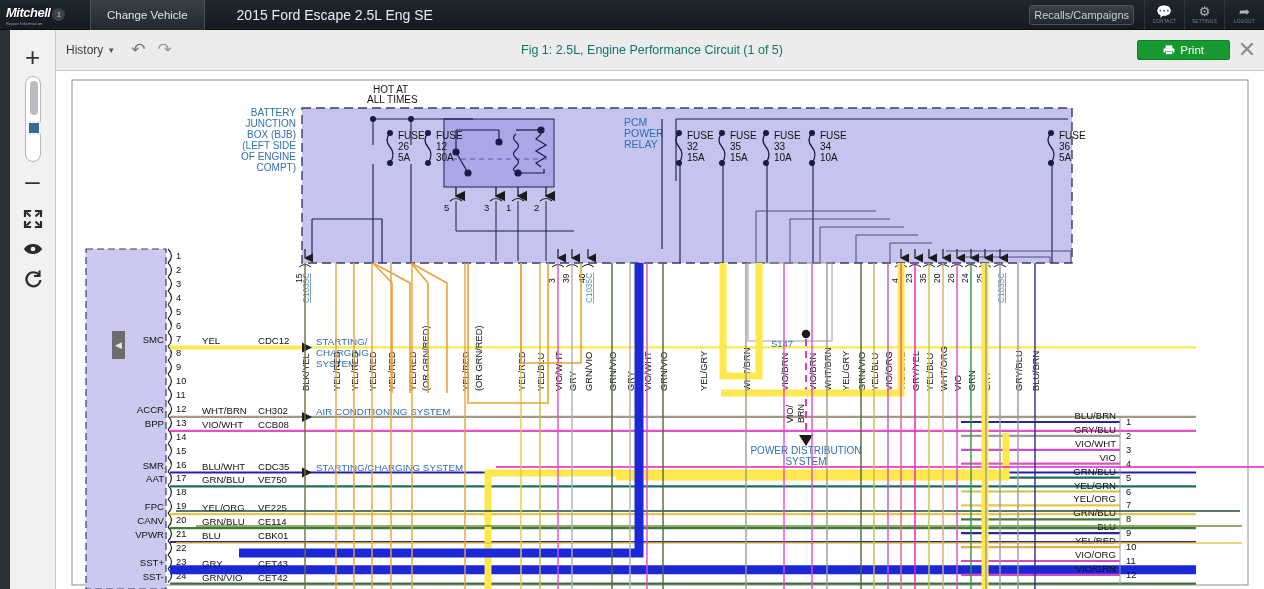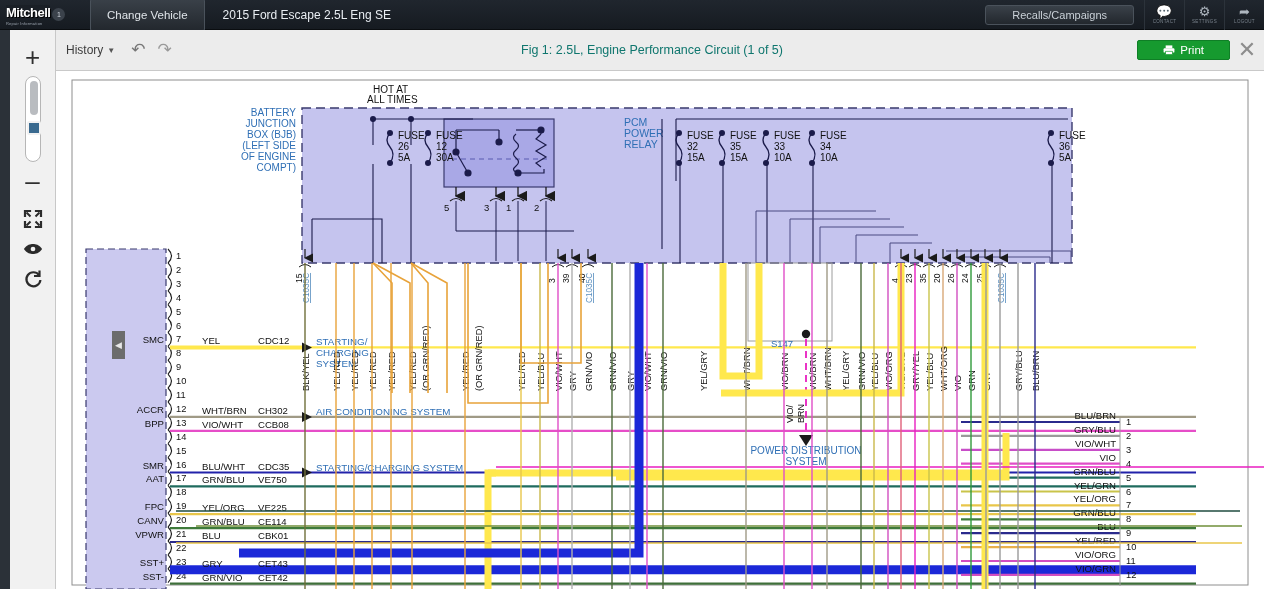--- a/index.html
+++ b/index.html
@@ -14,44 +14,44 @@
 
   
   #app-header{
     position:absolute; left:0; top:0; width:1264px; height:30px;
     background:linear-gradient(#20262e,#161b21);
     border-bottom:1px solid #0a0d10;
     display:flex; align-items:center;
   }
   .logo-wrap{ width:86px; height:30px; display:flex; align-items:center; padding-left:6px;}
   .logo-badge{
-    font-weight:bold; font-size:13px; color:#ffffff;
+    font-style:italic; font-weight:bold; font-size:13px; color:#ffffff;
     background:#1a1f26; letter-spacing:-0.5px;
     text-shadow:1px 1px 0 #000;
   }
   .logo-sub{ font-size:4px; color:#9aa3ad; display:block; letter-spacing:0.2px; font-style:normal; font-weight:normal;}
   .logo-circle{
     width:13px;height:13px;border-radius:50%;
     background:#3b424b; color:#cfd5dc; font-size:7px;
     display:inline-flex;align-items:center;justify-content:center;
     margin-left:2px; font-style:normal;
   }
   .chg-vehicle{
     height:22px; margin-left:4px; padding:16px 16px;
     background:linear-gradient(#3a4149,#22272d);
     border:1px solid #4a525b; border-radius:3px;
     color:#dfe4e9; font-size:11.5px;
     display:flex;align-items:center; cursor:pointer;
   }
   .vehicle-name{
-    margin-left:18px; color:#e8edf2; font-size:12px;
+    margin-left:32px; color:#e8edf2; font-size:14px;
   }
   .hdr-right{ margin-left:auto; display:flex; align-items:center; height:30px;}
   .recalls{
-    height:20px; padding:0 26px; margin-right:10px;
+    height:20px; padding:0 4px; margin-right:10px;
     background:linear-gradient(#3a4149,#22272d);
     border:1px solid #4a525b; border-radius:3px;
     color:#c9d0d7; font-size:11px;
     display:flex;align-items:center; cursor:pointer;
   }
   .hdr-icon{
     width:40px;height:30px; display:flex;flex-direction:column;
     align-items:center;justify-content:center;
     border-left:1px solid #2c333b; cursor:pointer; color:#99a2ab;
   }

